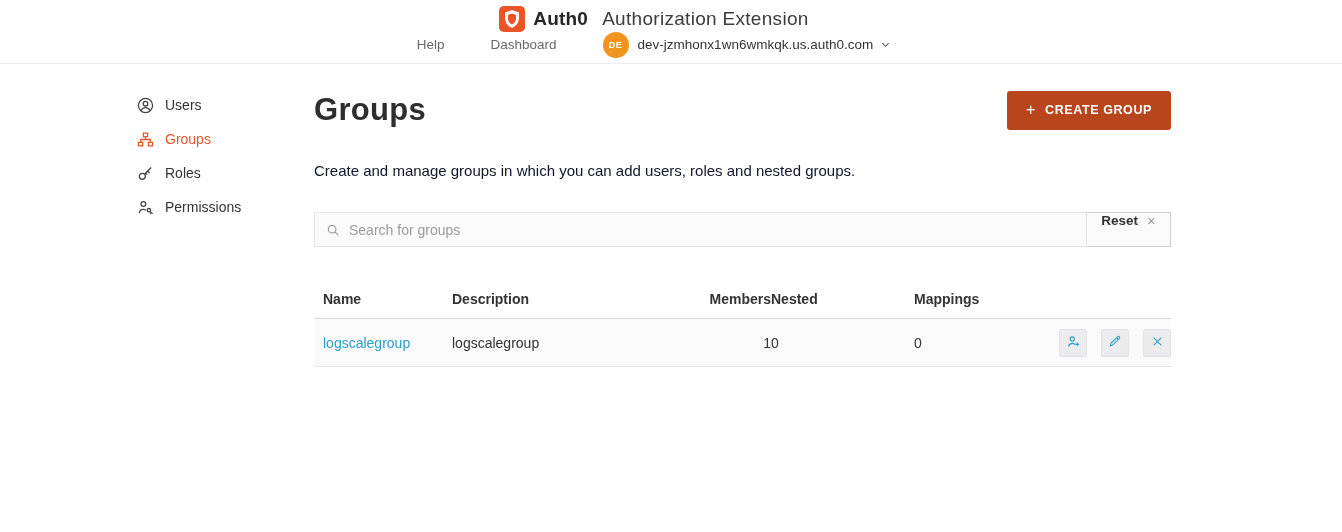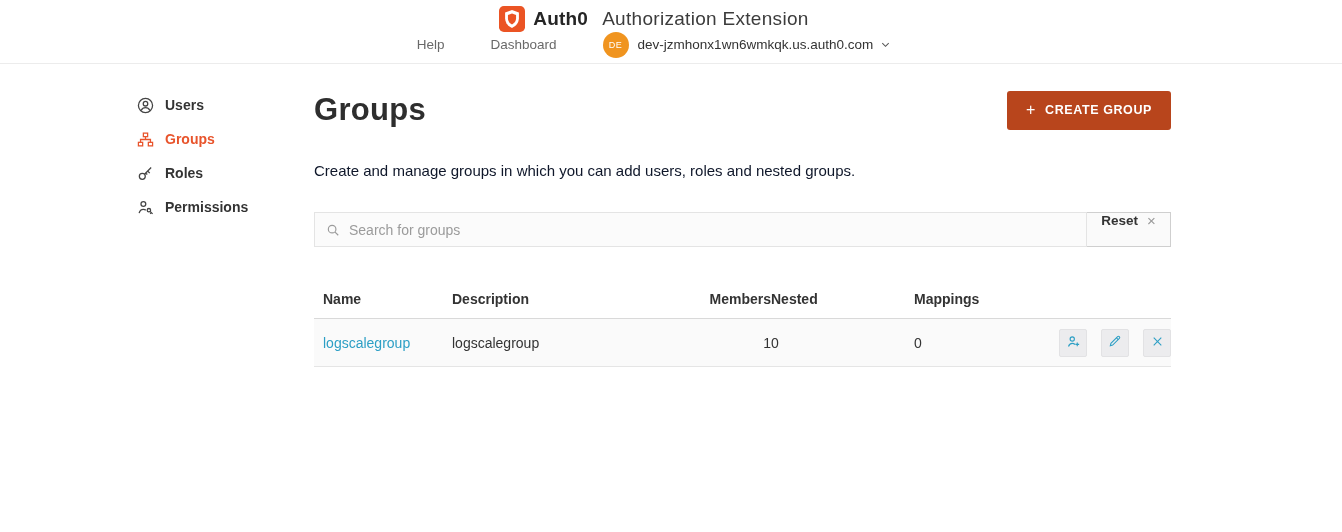--- a/index.html
+++ b/index.html
@@ -50,21 +50,21 @@
     margin-right: 46px;
     cursor: pointer;
   }
   .account { display: flex; align-items: center; cursor: pointer; }
   .avatar {
     width: 26px; height: 26px;
     border-radius: 50%;
     background: #f0941f;
     color: #fff;
     font-size: 9px;
-    font-weight: normal;
+    font-weight: bold;
     display: flex; align-items: center; justify-content: center;
     letter-spacing: 0.5px;
   }
   .account-domain { margin-left: 9px; font-size: 13.5px; color: #333; }
   .account .chev { margin-left: 7px; color: #555; display: flex; }
 
   
   .page {
     width: 1034px;
     margin-left: 137px;
@@ -75,21 +75,21 @@
   .sidebar { width: 177px; padding-top: 24px; }
   .side-item {
     height: 34px;
     display: flex;
     align-items: center;
     font-size: 14px;
     color: #333;
     cursor: pointer;
   }
   .side-item .side-icon { width: 17px; display: flex; color: #444; }
-  .side-item .side-label { margin-left: 11px; font-weight: bold; }
+  .side-item .side-label { margin-left: 11px; }
   .side-item.active, .side-item.active .side-icon { color: #e8542c; }
 
   
   .main { flex: 1; padding-top: 24px; }
   .title-row { display: flex; align-items: center; justify-content: space-between; height: 44px; }
   .page-title { font-size: 31px; font-weight: bold; color: #2e2e2e; letter-spacing: 0.3px; }
   .create-btn {
     height: 39px;
     background: #b8451c;
     border: none;

